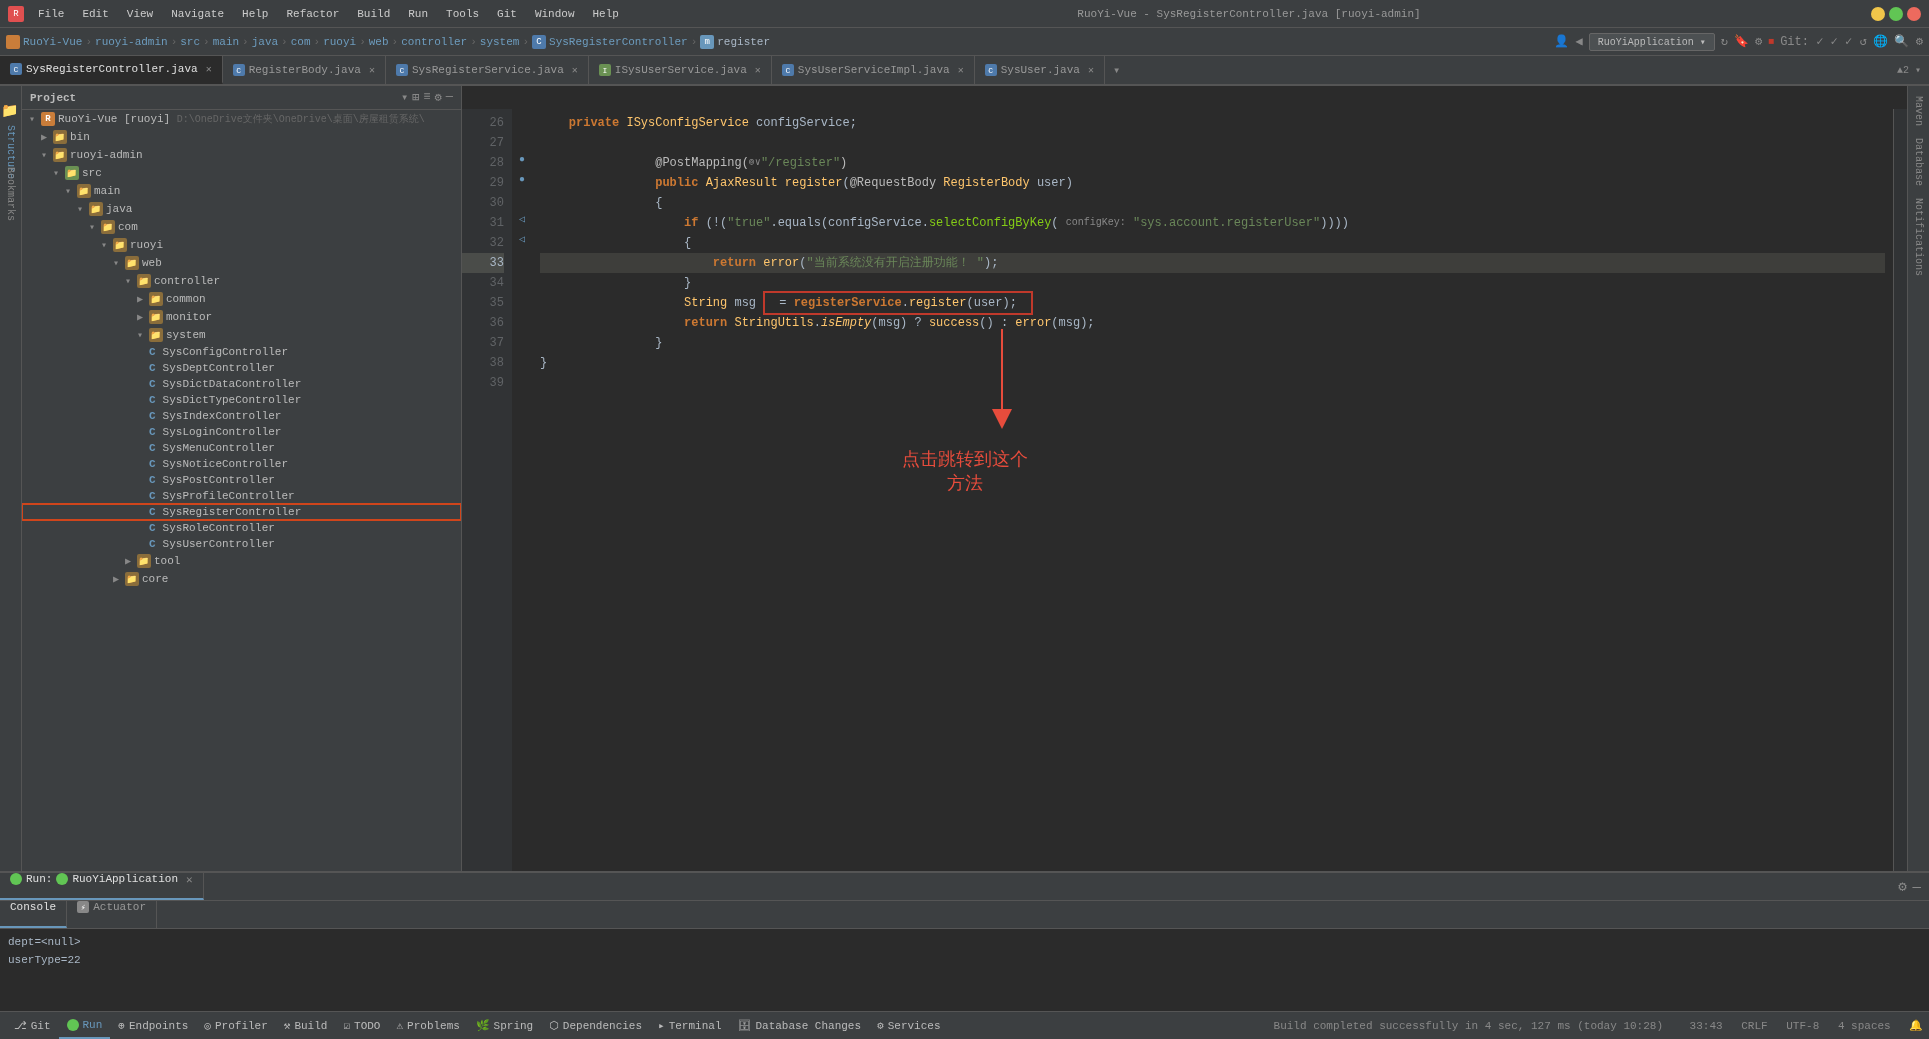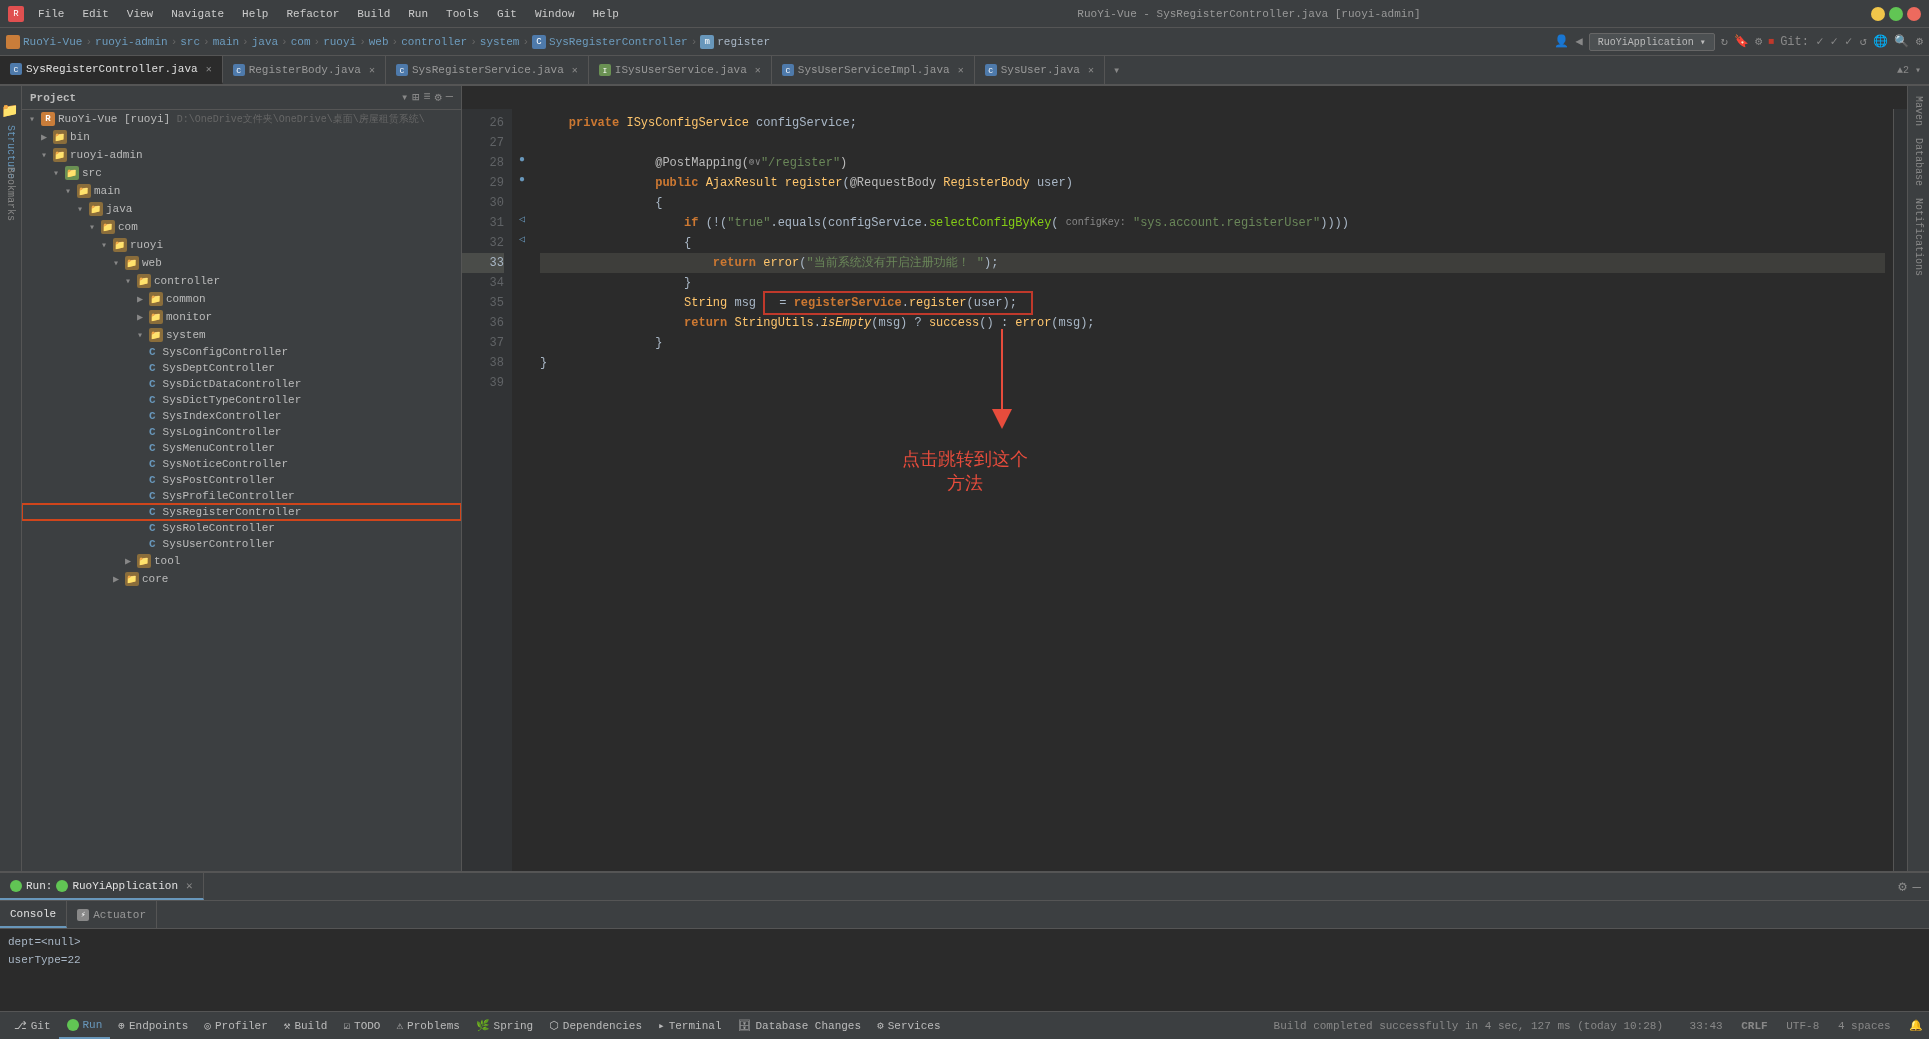--- a/index.html
+++ b/index.html
@@ -77,21 +77,21 @@
     .type { color: #ffc66d; }
     .method { color: #ffc66d; }
 
     
     .right-panel { width: 22px; background: #3c3f41; border-left: 1px solid #555; display: flex; flex-direction: column; align-items: center; padding-top: 4px; flex-shrink: 0; }
     .right-panel-item { writing-mode: vertical-rl; font-size: 10px; color: #888; padding: 6px 2px; cursor: pointer; }
 
     
     .bottom-panel { height: 140px; background: #2b2b2b; border-top: 2px solid #555; display: flex; flex-direction: column; flex-shrink: 0; }
     .bottom-tabs { display: flex; align-items: center; background: #3c3f41; border-bottom: 1px solid #555; height: 28px; gap: 0; }
-    .bottom-tab { display: flex; align-items: center; padding: 0 10px; font-size: 11px; color: #999; cursor: pointer; height: 100%; border-right: 1px solid #555; gap: 4px; }
+    .bottom-tab { display: flex; padding: 0 10px; font-size: 11px; color: #999; cursor: pointer; height: 100%; border-right: 1px solid #555; gap: 4px; }
     .bottom-tab.active { color: #e0e0e0; border-bottom: 2px solid #6897bb; }
     .bottom-tab-icon { width: 12px; height: 12px; border-radius: 50%; flex-shrink: 0; }
     .run-icon { background: #61c554; }
     .bottom-content { flex: 1; overflow: auto; padding: 4px 8px; font-size: 11px; color: #a9b7c6; }
     .console-line { line-height: 18px; }
     .bottom-right-icons { margin-left: auto; display: flex; gap: 6px; padding: 0 8px; align-items: center; color: #888; cursor: pointer; font-size: 14px; }
 
     
     .footer-bar { height: 28px; background: #3c3f41; border-top: 1px solid #555; display: flex; align-items: center; padding: 0 6px; flex-shrink: 0; font-size: 11px; }
     .footer-items { display: flex; align-items: center; gap: 0; height: 100%; }
@@ -609,20 +609,20 @@
         <span>Database Changes</span>
       </div>
       <div class="footer-item">
         <span>⚙</span>
         <span>Services</span>
       </div>
     </div>
     <div class="footer-status">
       <span>Build completed successfully in 4 sec, 127 ms (today 10:28)</span>
       <span style="margin-left:20px;text-align:center;">33:43</span>
-      <span style="margin-left:12px;font-weight:bold;">CRLF</span>
+      <span style="margin-left:12px;">CRLF</span>
       <span style="margin-left:12px;">UTF-8</span>
       <span style="margin-left:12px;">4 spaces</span>
       <span style="margin-left:12px;color:#888;">🔔</span>
     </div>
   </div>
 
 </div>
 
 </body></html>

